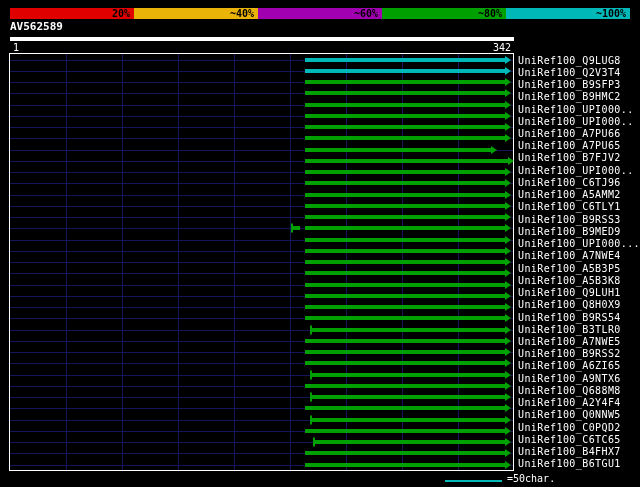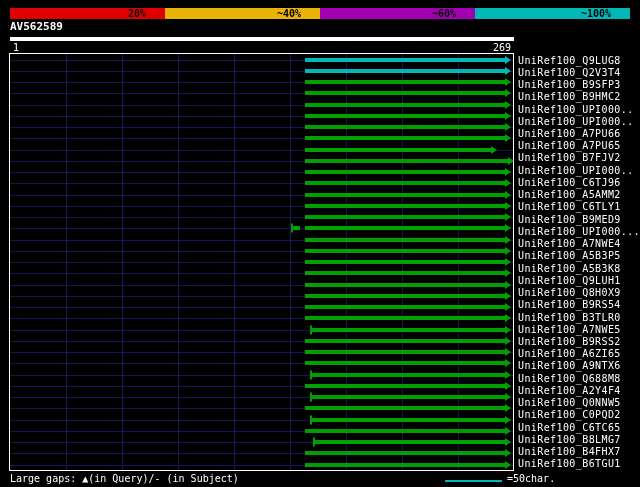--- a/index.html
+++ b/index.html
@@ -3,21 +3,21 @@
 <meta charset="utf-8">
 <style>
   html,body { margin:0; padding:0; background:#000; }
   .screen {
     position:relative; width:640px; height:487px; background:#000;
     font-family:"DejaVu Sans Mono","Liberation Mono",monospace; overflow:hidden;
   }
   .scalebar { position:absolute; left:10px; top:8px; width:620px; height:11px; display:flex; }
   .scalebar .seg {
     flex:1; display:flex; align-items:center; justify-content:flex-end;
-    padding-right:19px; color:#000; font-size:10px; font-weight:bold; line-height:11px;
+    padding-right:4px; color:#000; font-size:10px; font-weight:bold; line-height:11px;
   }
   .query-name { position:absolute; left:10px; top:20px; color:#fff; font-size:11px; font-weight:bold; }
   .query-bar  { position:absolute; left:10px; top:37px; width:504px; height:4px; background:#fff; }
   .ruler-start{ position:absolute; left:13px; top:42px; color:#fff; font-size:10px; }
   .ruler-end  { position:absolute; right:129px; top:42px; color:#fff; font-size:10px; }
   .plot {
     position:absolute; left:9px; top:53px; width:505px; height:418px;
     box-sizing:border-box; border:1px solid #fff; background:#000;
   }
   .vline { position:absolute; top:0; bottom:0; width:1px; background:#15155c; z-index:0; }
@@ -49,30 +49,33 @@
   <div class="scalebar">
       <div class="seg" style="background: rgb(224, 0, 0);">
         <span>20%</span>
       </div>
       <div class="seg" style="background: #eab308;">
         <span>~40%</span>
       </div>
       <div class="seg" style="background: rgb(160, 0, 176);">
         <span>~60%</span>
       </div>
+      <div class="seg" style="background: rgb(0, 160, 0);">
+        <span>~80%</span>
+      </div>
       <div class="seg" style="background: rgb(0, 184, 184);">
         <span>~100%</span>
       </div>
     </div>
 
   <div class="query-name">AV562589</div>
   <div class="query-bar"></div>
 
   <div class="ruler-start">1</div>
-  <div class="ruler-end">269</div>
+  <div class="ruler-end">342</div>
 
   <div class="plot">
       <div class="vline" style="left: 448px; background: rgb(21, 21, 92);"></div>
       <div class="vline" style="left: 392px; background: rgb(21, 21, 92);"></div>
       <div class="vline" style="left: 336px; background: rgb(21, 21, 92);"></div>
       <div class="vline" style="left: 280px; background: rgb(21, 21, 92);"></div>
       <div class="vline" style="left: 224px; background: rgb(21, 21, 92);"></div>
       <div class="vline" style="left: 168px; background: rgb(21, 21, 92);"></div>
       <div class="vline" style="left: 112px; background: rgb(21, 21, 92);"></div>
       <div class="vline" style="left: 56px; background: rgb(21, 21, 92);"></div>
@@ -279,39 +282,38 @@
       <div class="hit-label">UniRef100_B9HMC2</div>
       <div class="hit-label">UniRef100_UPI000..</div>
       <div class="hit-label">UniRef100_UPI000..</div>
       <div class="hit-label">UniRef100_A7PU66</div>
       <div class="hit-label">UniRef100_A7PU65</div>
       <div class="hit-label">UniRef100_B7FJV2</div>
       <div class="hit-label">UniRef100_UPI000..</div>
       <div class="hit-label">UniRef100_C6TJ96</div>
       <div class="hit-label">UniRef100_A5AMM2</div>
       <div class="hit-label">UniRef100_C6TLY1</div>
+      <div class="hit-label">UniRef100_B9RSS3</div>
       <div class="hit-label">UniRef100_B9MED9</div>
       <div class="hit-label">UniRef100_UPI000...</div>
       <div class="hit-label">UniRef100_A7NWE4</div>
       <div class="hit-label">UniRef100_A5B3P5</div>
       <div class="hit-label">UniRef100_A5B3K8</div>
       <div class="hit-label">UniRef100_Q9LUH1</div>
       <div class="hit-label">UniRef100_Q8H0X9</div>
       <div class="hit-label">UniRef100_B9RS54</div>
       <div class="hit-label">UniRef100_B3TLR0</div>
       <div class="hit-label">UniRef100_A7NWE5</div>
       <div class="hit-label">UniRef100_B9RSS2</div>
       <div class="hit-label">UniRef100_A6ZI65</div>
       <div class="hit-label">UniRef100_A9NTX6</div>
       <div class="hit-label">UniRef100_Q688M8</div>
       <div class="hit-label">UniRef100_A2Y4F4</div>
       <div class="hit-label">UniRef100_Q0NNW5</div>
       <div class="hit-label">UniRef100_C0PQD2</div>
       <div class="hit-label">UniRef100_C6TC65</div>
-      <div class="hit-label">UniRef100_B8LMG7</div>
       <div class="hit-label">UniRef100_B4FHX7</div>
       <div class="hit-label">UniRef100_B6TGU1</div>
     </div>
 
-  <div class="gaps-text">Large gaps: ▲(in Query)/- (in Subject)</div>
   <div class="legend-line" style="background: rgb(0, 184, 184);"></div>
   <div class="legend-text">=50char.</div>
 </div>
 
 </body></html>

